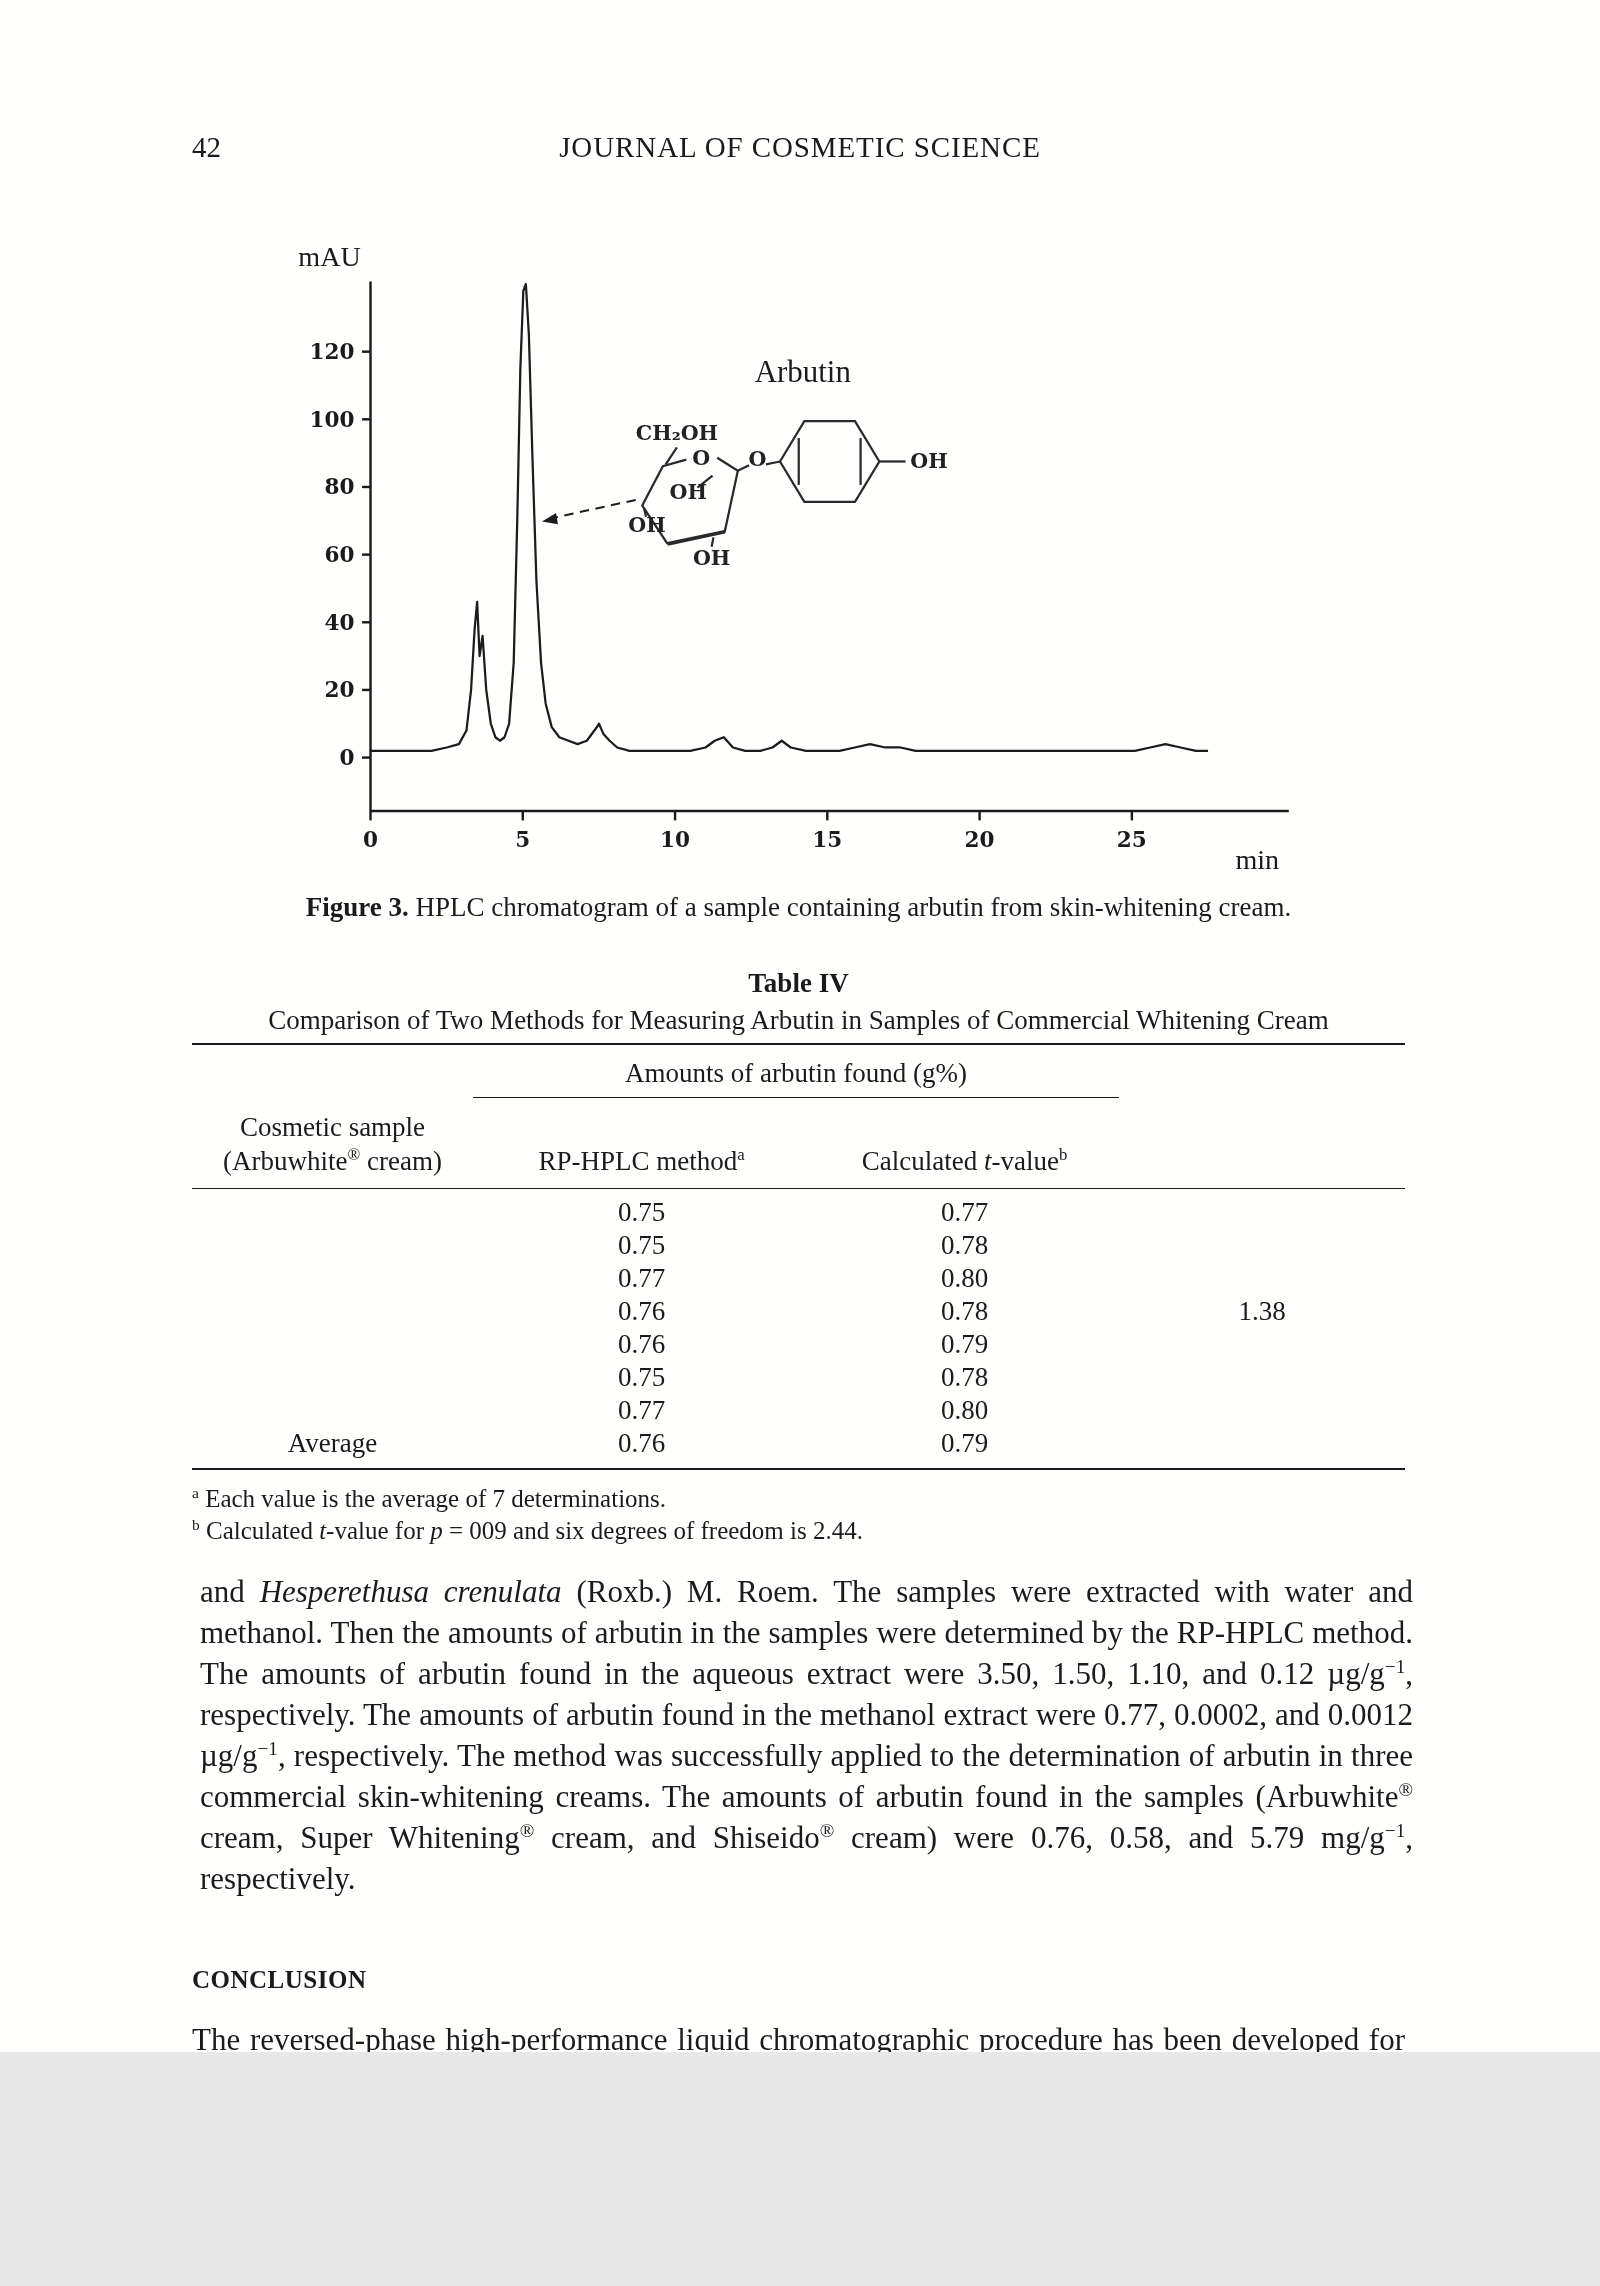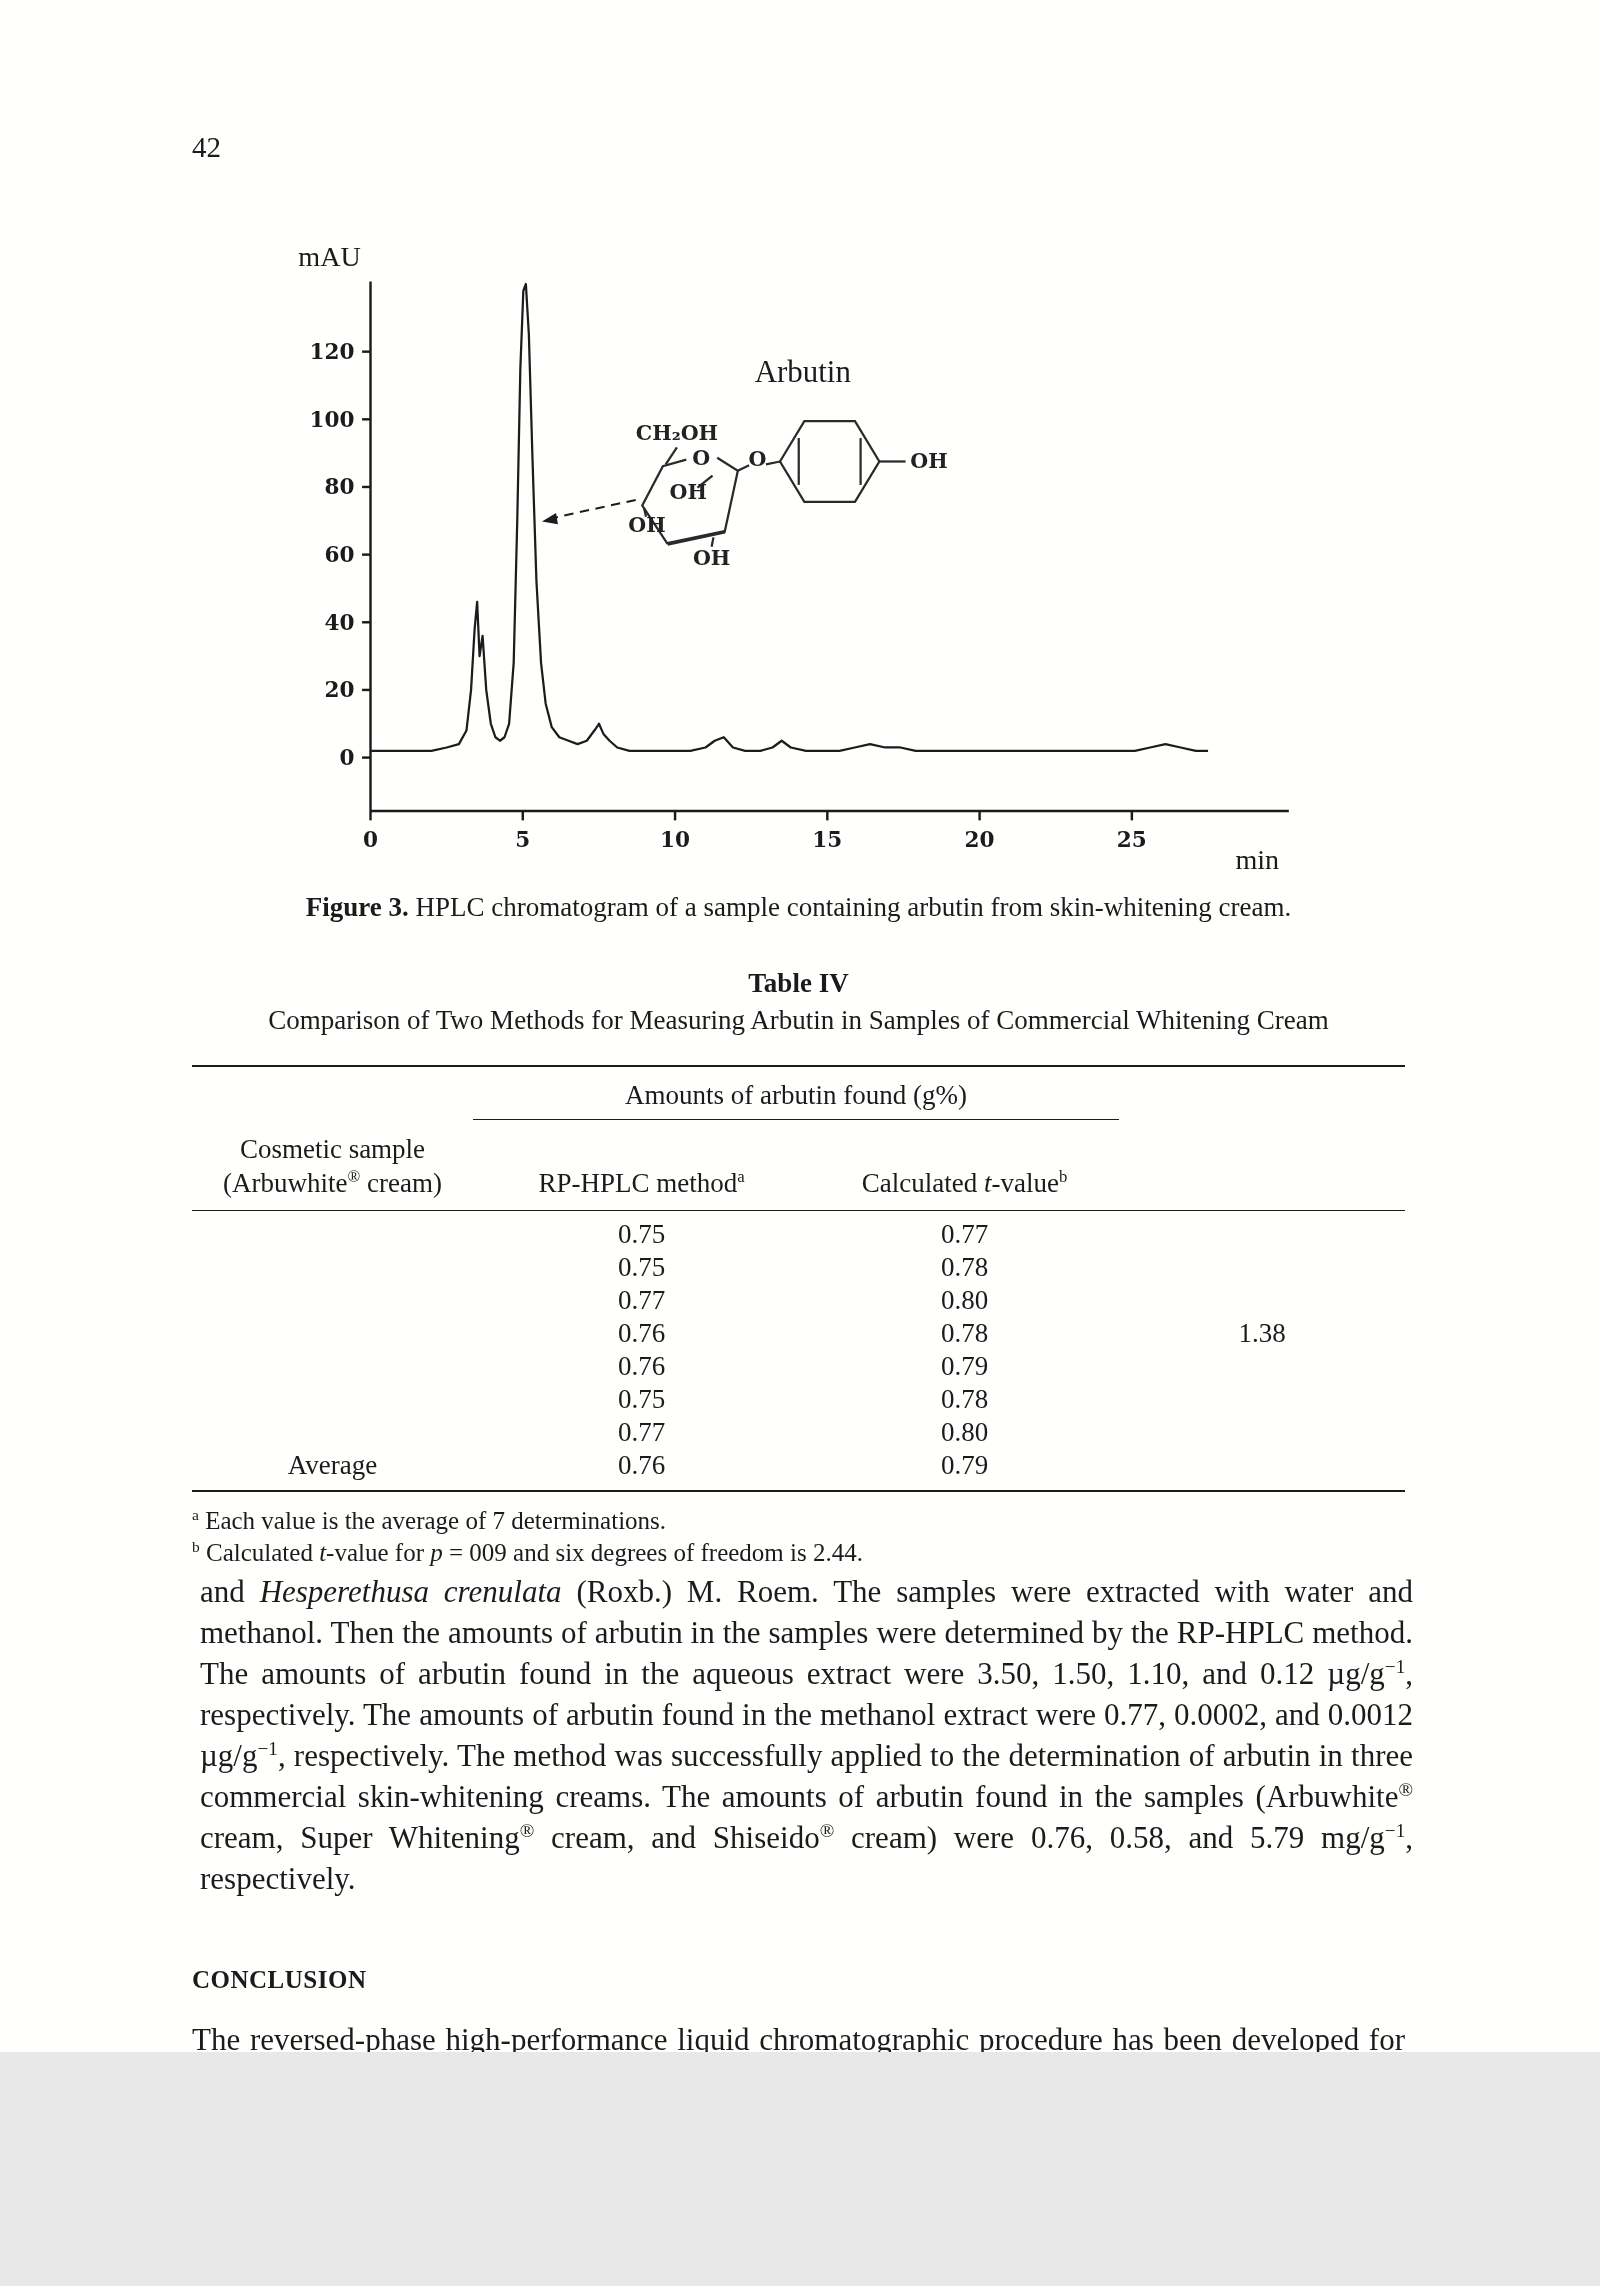--- a/index.html
+++ b/index.html
@@ -26,21 +26,21 @@
 
   #figure-caption{
     position:absolute; top:892px; left:192px; width:1213px;
     text-align:center; font-size:27px;
   }
   #figure-caption b{font-weight:bold;}
 
   
   #table-block{position:absolute; top:967px; left:192px; width:1213px; font-size:27px;}
   .tbl-label{text-align:center; font-weight:bold; font-size:27px; line-height:33px;}
-  .tbl-title{text-align:center; font-size:27px; line-height:34px; margin-top:2.8px; margin-bottom:28px;}
+  .tbl-title{text-align:center; font-size:27px; line-height:34px; margin-top:2.8px; margin-bottom:6px;}
   .tgrid{
     display:grid; grid-template-columns:281px 337px 309px 286px;
     border-top:2.8px solid #1b1b1b; border-bottom:2.8px solid #1b1b1b;
     padding-bottom:7.5px;
   }
   .trow{display:contents;}
   .span-hdr{grid-column:2/4; text-align:center; border-bottom:1.9px solid #1b1b1b; padding:12px 0 8.4px; line-height:32px;}
   .hcell{display:flex; flex-direction:column; justify-content:flex-end; align-items:center; text-align:center; padding:12px 0 10.3px; line-height:34px;}
   .hr2{grid-column:1/-1; border-bottom:1.9px solid #1b1b1b; margin-bottom:6.6px;}
   .tcell{text-align:center; line-height:33px;}
@@ -62,20 +62,21 @@
     font-size:31px; line-height:41px; text-align:justify; margin:0;
   }
   i{font-style:italic;}
 </style>
 </head>
 <body>
 
 <div class="page">
 
   <div id="page-number">42</div>
+  <div id="journal-title">JOURNAL OF COSMETIC SCIENCE</div>
 
   <svg id="figure-svg" width="1087" height="656" viewBox="0 0 1160 700" xmlns="http://www.w3.org/2000/svg">
 
     <text x="58" y="38" class="axlabel">mAU</text>
     <text x="1058" y="682" class="axlabel">min</text>
 
     <line x1="135" y1="55" x2="135" y2="620" class="axis"></line>
     <line x1="135" y1="620" x2="1115" y2="620" class="axis"></line>
 
     <g id="ticks-layer">

